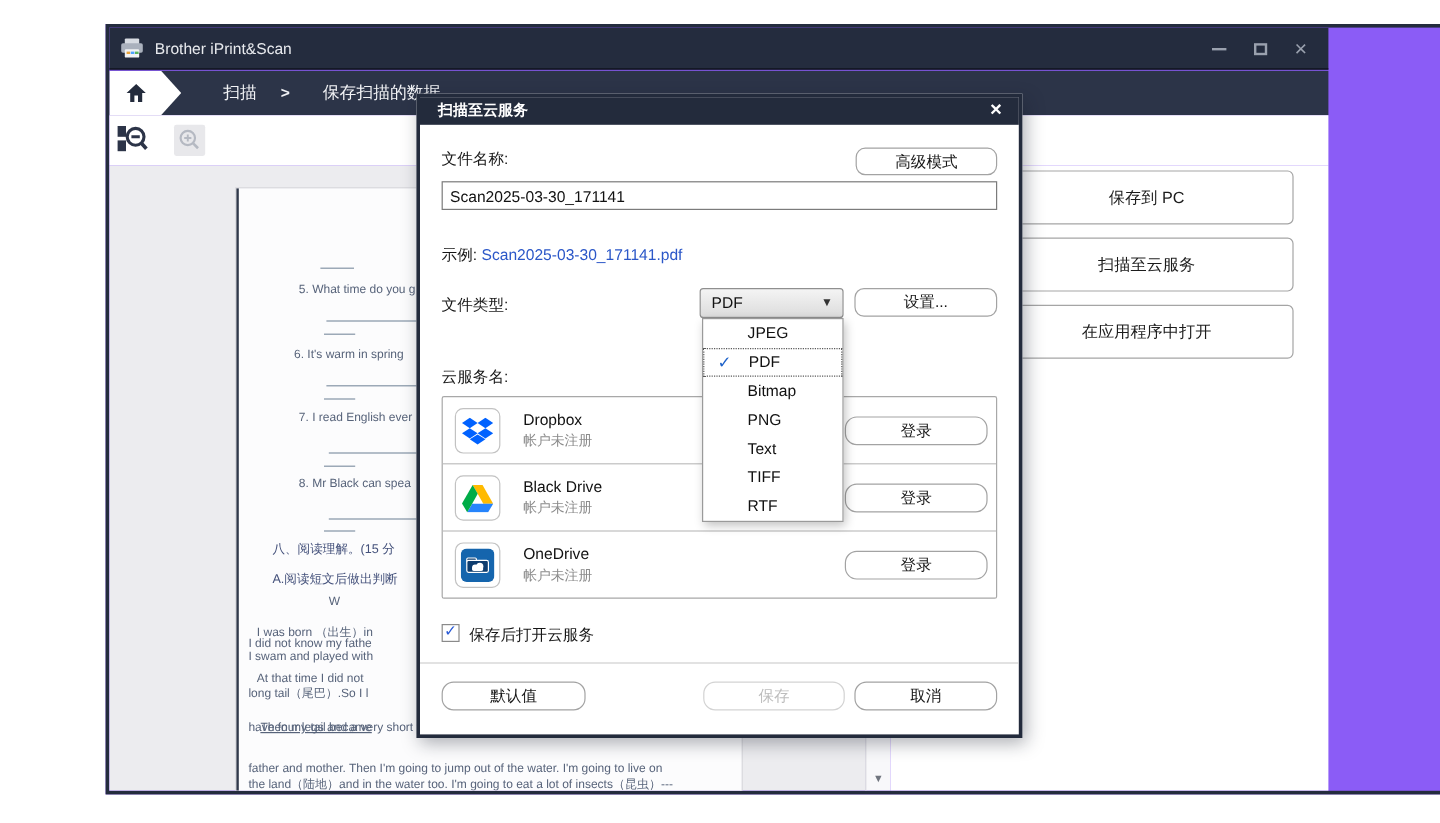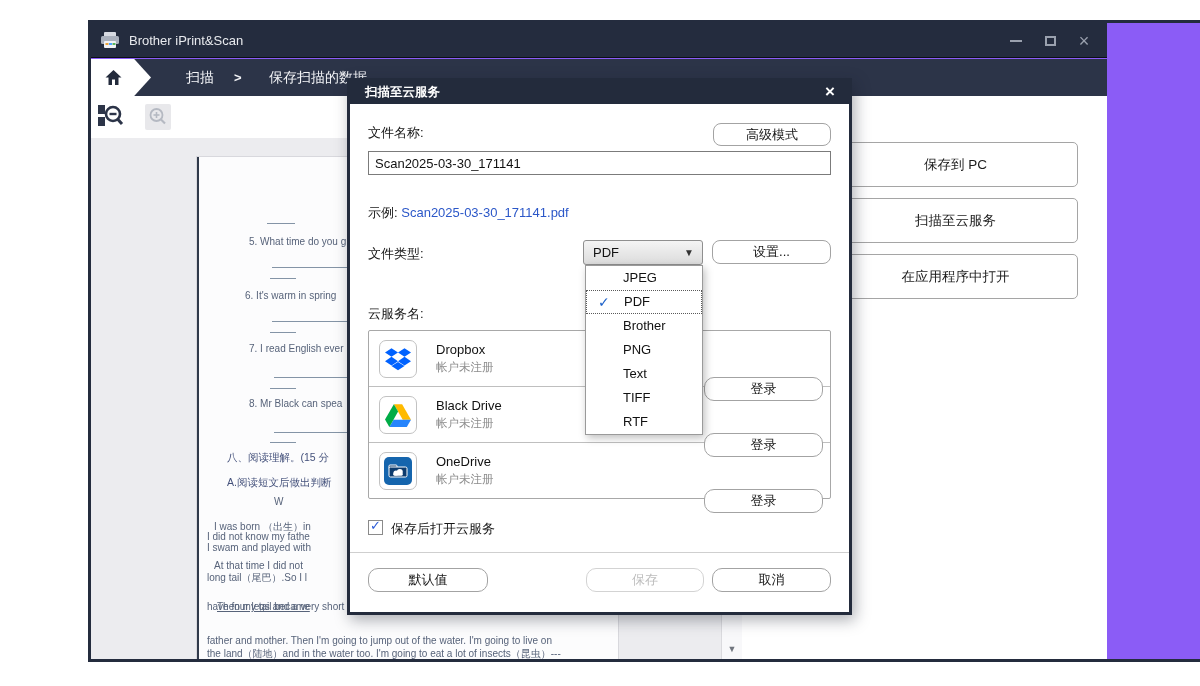--- a/index.html
+++ b/index.html
@@ -85,21 +85,21 @@
   .opt .chk { position:absolute; left:11px; top:0; color:#1e62c9; font-weight:bold; font-size:14px; }
 
   .svc-panel { position:absolute; left:18px; top:249px; width:463px; height:169px;
                border:1px solid #a8a8a8; border-radius:2px; background:#fff; }
   .svc-row { position:relative; height:56px; border-bottom:1px solid #bfbfbf; }
   .svc-row:last-child { border-bottom:none; height:55px; }
   .svc-ic { position:absolute; left:10px; top:9px; width:38px; height:38px; border:1px solid #c2c2c2;
             border-radius:7px; background:#fff; display:flex; align-items:center; justify-content:center; }
   .svc-name { position:absolute; left:67px; top:11px; font-size:13px; color:#111; }
   .svc-status { position:absolute; left:67px; top:29px; font-size:11.5px; color:#8b8b8b; }
-  .svc-login { position:absolute; left:335px; top:16px; width:119px; height:24px;margin-top:30px; }
+  .svc-login { position:absolute; left:335px; top:16px; width:119px; height:24px; }
 
   .chkrow { position:absolute; left:18px; top:438px; height:18px; }
   .chkbox { position:absolute; left:0; top:1px; width:15px; height:15px; border:1px solid #8a8a8a;
             background:#fff; text-align:center; }
   .chkbox .mark { position:absolute; left:1px; top:-3px; color:#2a5bd7; font-weight:bold; font-size:13px; }
   .chklabel { position:absolute; left:23px; top:1px; font-size:13px; color:#161616; white-space:nowrap; }
 
   .dlg-divider { position:absolute; left:0; top:471px; width:499px; height:1px; background:#cfcfcf; }
 </style>
 </head>
@@ -219,21 +219,21 @@
       <span class="dlg-label" style="left:18px; top:164px;">文件类型:</span>
       <div class="combo">
         <span class="val">PDF</span>
         <span class="arr">▼</span>
       </div>
       <button class="btn r8" style="left:362px; top:159px; width:119px; height:24px;">设置...</button>
 
       <div class="popup">
           <div class="opt"><span>JPEG</span></div>
           <div class="opt sel"><span class="chk">✓</span><span>PDF</span></div>
-          <div class="opt"><span>Brother</span></div>
+          <div class="opt"><span>Bitmap</span></div>
           <div class="opt"><span>PNG</span></div>
           <div class="opt"><span>Text</span></div>
           <div class="opt"><span>TIFF</span></div>
           <div class="opt"><span>RTF</span></div>
         </div>
 
       <span class="dlg-label" style="left:18px; top:224px;">云服务名:</span>
       <div class="svc-panel">
           <div class="svc-row">
             <span class="svc-ic">

